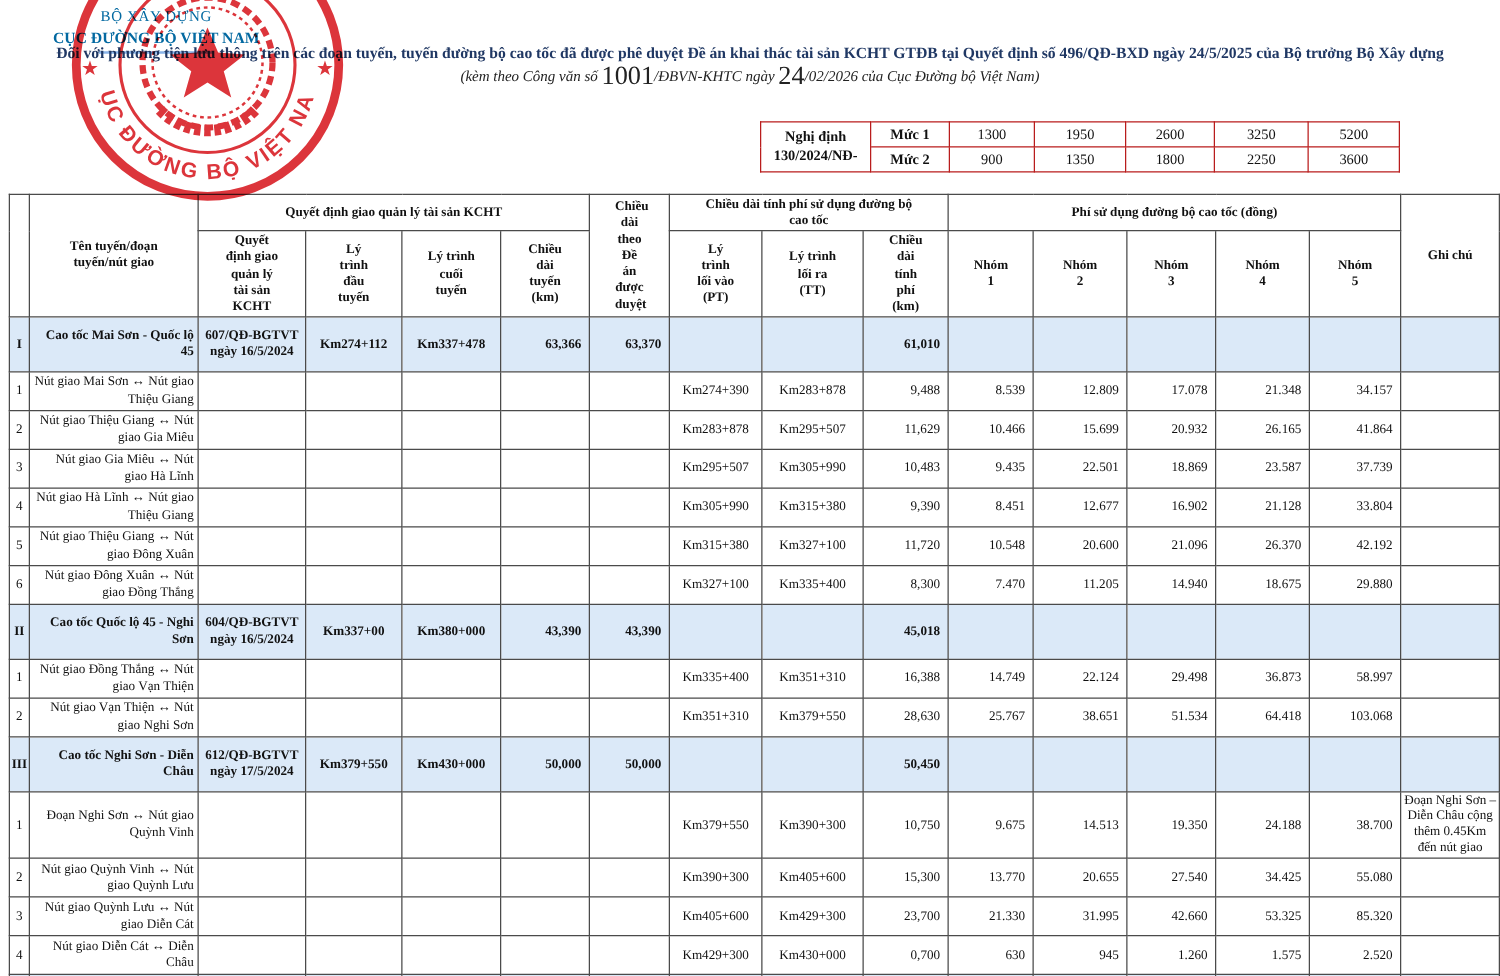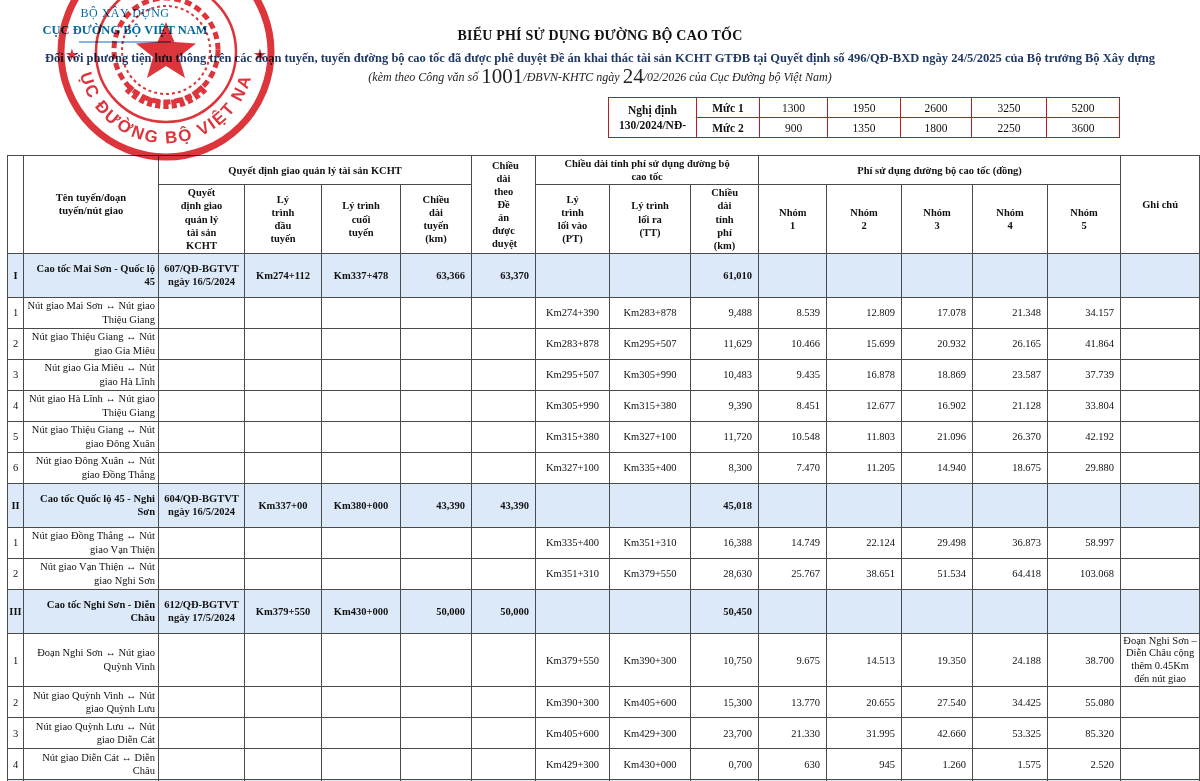--- a/index.html
+++ b/index.html
@@ -71,21 +71,20 @@
 
     <defs>
       <path id="ringPath" d="M 53.6 80.1 A 88 88 0 0 0 222.4 80.1"></path>
     </defs>
     <text font-family="Liberation Sans, sans-serif" font-size="17" font-weight="bold" fill="#d9232a" letter-spacing="2">
       <textPath href="#ringPath" startOffset="50%" text-anchor="middle">CỤC ĐƯỜNG BỘ VIỆT NAM</textPath>
     </text>
   </svg>
 
   <div class="title-block">
-    <div class="doc-title">BIỂU PHÍ SỬ DỤNG ĐƯỜNG BỘ CAO TỐC</div>
     <div class="doc-subtitle">Đối với phương tiện lưu thông trên các đoạn tuyến, tuyến đường bộ cao tốc đã được phê duyệt Đề án khai thác tài sản KCHT GTĐB tại Quyết định số 496/QĐ-BXD ngày 24/5/2025 của Bộ trưởng Bộ Xây dựng</div>
     <div class="doc-attachment">
       <span>(kèm theo Công văn số </span><span class="bignum">1001</span><span>/ĐBVN-KHTC ngày </span><span class="bignum">24</span><span>/02/2026 của Cục Đường bộ Việt Nam)</span>
     </div>
   </div>
 
   <table class="decree">
     <colgroup>
         <col style="width:88px">
         <col style="width:63px">
@@ -220,21 +219,21 @@
           <td class="c-name">Nút giao Gia Miêu ↔ Nút giao Hà Lĩnh</td>
           <td class="c-qd"></td>
           <td class="c-km"></td>
           <td class="c-km"></td>
           <td class="c-num"></td>
           <td class="c-num"></td>
           <td class="c-km">Km295+507</td>
           <td class="c-km">Km305+990</td>
           <td class="c-num">10,483</td>
           <td class="c-num">9.435</td>
-          <td class="c-num">16.878</td>
+          <td class="c-num">22.501</td>
           <td class="c-num">18.869</td>
           <td class="c-num">23.587</td>
           <td class="c-num">37.739</td>
           <td class="c-note"></td>
         </tr>
         <tr>
           <td class="c-tt">4</td>
           <td class="c-name">Nút giao Hà Lĩnh ↔ Nút giao Thiệu Giang</td>
           <td class="c-qd"></td>
           <td class="c-km"></td>
@@ -256,21 +255,21 @@
           <td class="c-name">Nút giao Thiệu Giang ↔ Nút giao Đông Xuân</td>
           <td class="c-qd"></td>
           <td class="c-km"></td>
           <td class="c-km"></td>
           <td class="c-num"></td>
           <td class="c-num"></td>
           <td class="c-km">Km315+380</td>
           <td class="c-km">Km327+100</td>
           <td class="c-num">11,720</td>
           <td class="c-num">10.548</td>
-          <td class="c-num">11.803</td>
+          <td class="c-num">20.600</td>
           <td class="c-num">21.096</td>
           <td class="c-num">26.370</td>
           <td class="c-num">42.192</td>
           <td class="c-note"></td>
         </tr>
         <tr>
           <td class="c-tt">6</td>
           <td class="c-name">Nút giao Đông Xuân ↔ Nút giao Đồng Thắng</td>
           <td class="c-qd"></td>
           <td class="c-km"></td>

